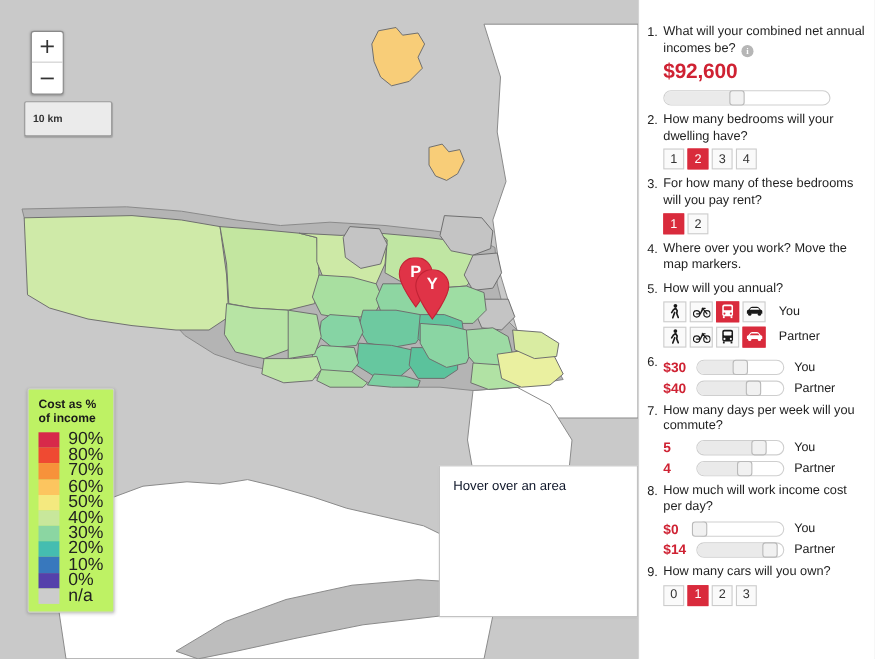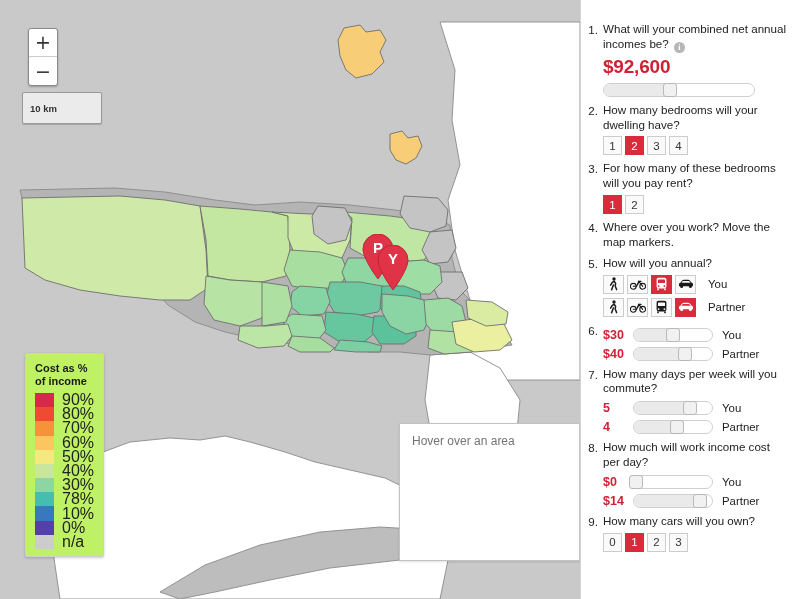--- a/index.html
+++ b/index.html
@@ -102,21 +102,21 @@
     background: #ffffff;
     border: 1px solid #c2c2c2;
     z-index: 19;
     padding: 10px 12px;
     box-shadow: 0 1px 2px rgba(0,0,0,.12);
   }
   .info-title {
     font-size: 12.5px; font-weight: bold; color: #111;
     margin-bottom: 4px;
   }
-  .info-text { font-size: 12px; color: #737373; }
+  .info-text { font-size: 12px; color: #0f172a; }
 
   
   .sidebar {
     width: 215px; height: 599px;
     background: #ffffff;
     border-left: 1px solid #d4d4d4;
     padding: 22px 8px 10px 4px;
     overflow: hidden;
   }
   .q {
@@ -314,21 +314,21 @@
           <div class="legend-row">
             <span class="legend-swatch" style="background: rgb(200, 231, 155);"></span>
             <span class="legend-label">40%</span>
           </div>
           <div class="legend-row">
             <span class="legend-swatch" style="background: rgb(139, 214, 162);"></span>
             <span class="legend-label">30%</span>
           </div>
           <div class="legend-row">
             <span class="legend-swatch" style="background: rgb(69, 189, 176);"></span>
-            <span class="legend-label">78%</span>
+            <span class="legend-label">20%</span>
           </div>
           <div class="legend-row">
             <span class="legend-swatch" style="background: rgb(56, 120, 189);"></span>
             <span class="legend-label">10%</span>
           </div>
           <div class="legend-row">
             <span class="legend-swatch" style="background: rgb(85, 64, 171);"></span>
             <span class="legend-label">0%</span>
           </div>
           <div class="legend-row">

